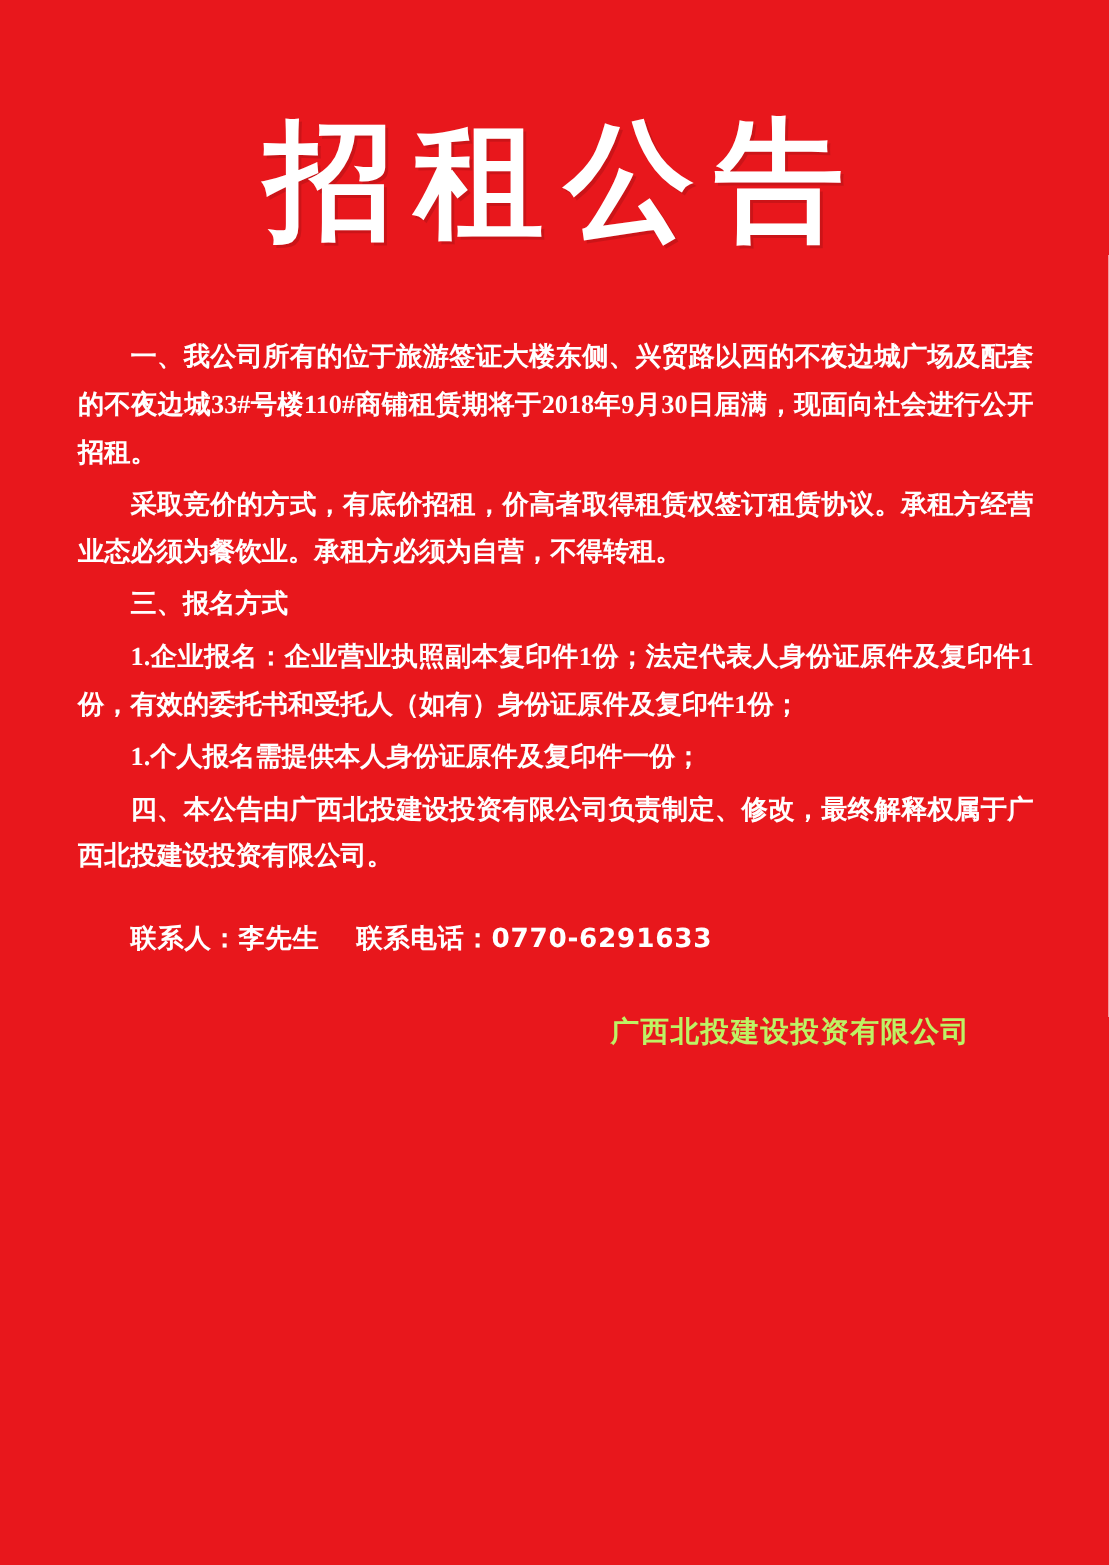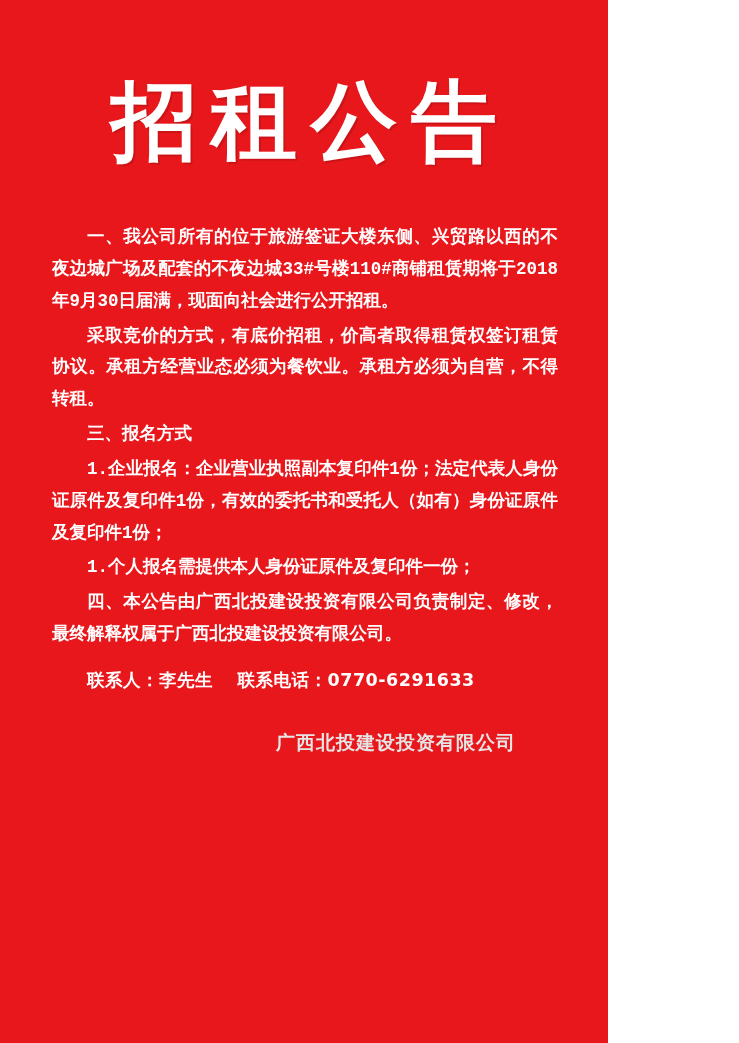--- a/index.html
+++ b/index.html
@@ -7,21 +7,21 @@
     padding: 0;
     background: #ffffff;
   }
   body {
     width: 739px;
     height: 1043px;
     font-family: "DejaVu Sans", "Liberation Sans", sans-serif;
   }
   .poster {
     position: relative;
-    width: 608px;
+    width: 739px;
     height: 1043px;
     background: #e8171c;
     box-sizing: border-box;
     overflow: hidden;
   }
   .title {
     text-align: center;
     color: #ffffff;
     font-family: "DejaVu Serif", "Liberation Serif", serif;
     font-weight: bold;
@@ -30,43 +30,43 @@
     line-height: 1;
     padding-top: 78px;
     padding-left: 14px;
     text-shadow: 2px 2px 0 rgba(0,0,0,0.12);
   }
   .body-wrap {
     padding: 58px 50px 0 52px;
   }
   p.para {
     color: #ffffff;
-    font-family: Liberation Mono, monospace;
+    font-family: Liberation Serif, serif;
     font-weight: bold;
     font-size: 17.5px;
     line-height: 1.82;
     margin: 0 0 3px 0;
     text-align: justify;
     text-justify: inter-ideograph;
     text-indent: 2em;
   }
   .contact {
     color: #ffffff;
     font-weight: bold;
     font-size: 17.5px;
     line-height: 1.82;
-    margin: 14px 0 0 0;
+    margin: 24px 0 0 0;
     text-indent: 2em;
     letter-spacing: 0.5px;
   }
   .signature {
     margin-top: 30px;
     text-align: right;
     padding-right: 42px;
-    color: #e5e5e5;
+    color: #bef264;
     font-weight: bold;
     font-size: 19px;
     line-height: 1.6;
   }
   .sig-line {
     display: block;
     letter-spacing: 1px;
   }
 </style>
 </head>

